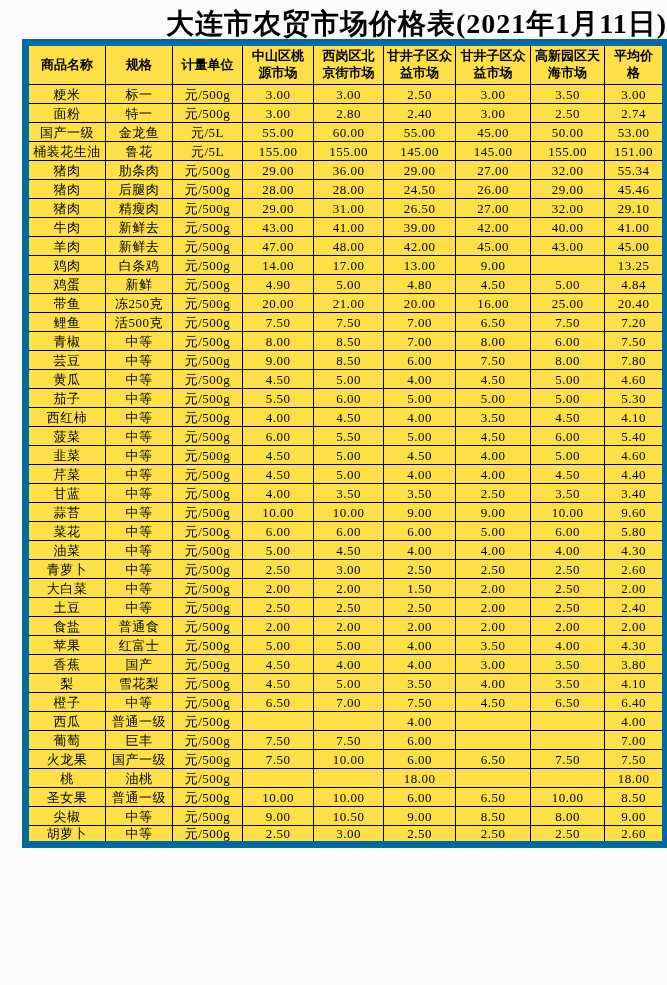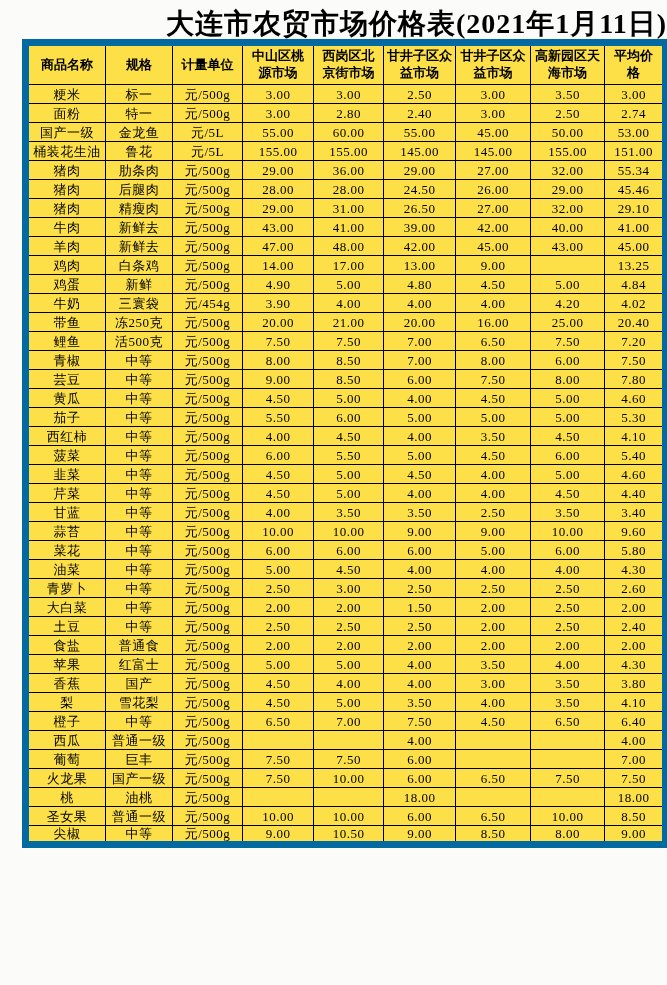--- a/index.html
+++ b/index.html
@@ -205,31 +205,20 @@
           <td>新鲜</td>
           <td>元/500g</td>
           <td>4.90</td>
           <td>5.00</td>
           <td>4.80</td>
           <td>4.50</td>
           <td>5.00</td>
           <td>4.84</td>
         </tr>
         <tr>
-          <td>牛奶</td>
-          <td>三寰袋</td>
-          <td>元/454g</td>
-          <td>3.90</td>
-          <td>4.00</td>
-          <td>4.00</td>
-          <td>4.00</td>
-          <td>4.20</td>
-          <td>4.02</td>
-        </tr>
-        <tr>
           <td>带鱼</td>
           <td>冻250克</td>
           <td>元/500g</td>
           <td>20.00</td>
           <td>21.00</td>
           <td>20.00</td>
           <td>16.00</td>
           <td>25.00</td>
           <td>20.40</td>
         </tr>
@@ -523,15 +512,26 @@
           <td>尖椒</td>
           <td>中等</td>
           <td>元/500g</td>
           <td>9.00</td>
           <td>10.50</td>
           <td>9.00</td>
           <td>8.50</td>
           <td>8.00</td>
           <td>9.00</td>
         </tr>
+        <tr>
+          <td>胡萝卜</td>
+          <td>中等</td>
+          <td>元/500g</td>
+          <td>2.50</td>
+          <td>3.00</td>
+          <td>2.50</td>
+          <td>2.50</td>
+          <td>2.50</td>
+          <td>2.60</td>
+        </tr>
       </tbody>
   </table>
 </div>
 
 </body></html>

